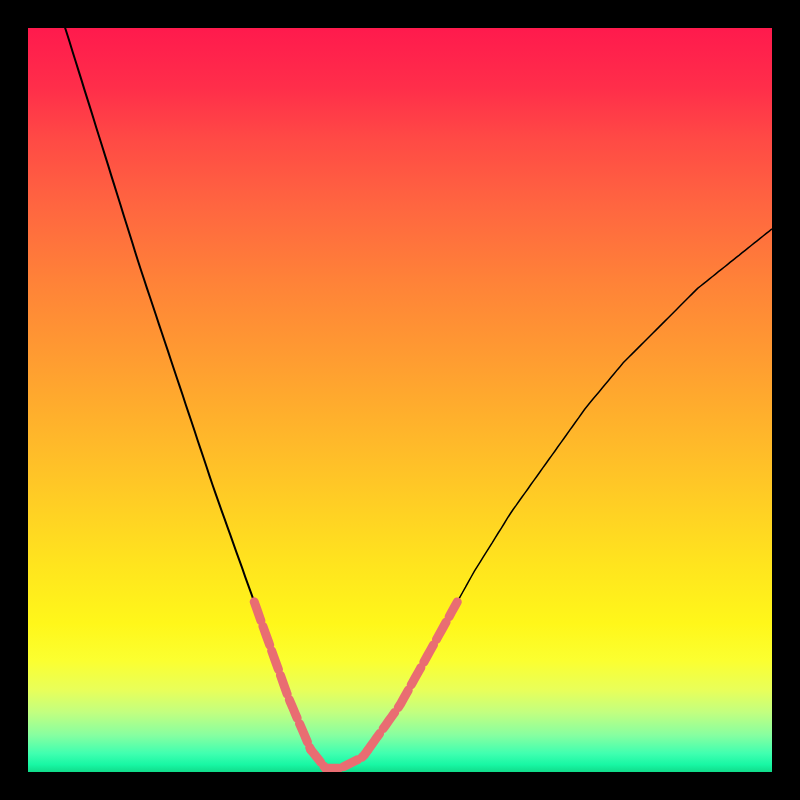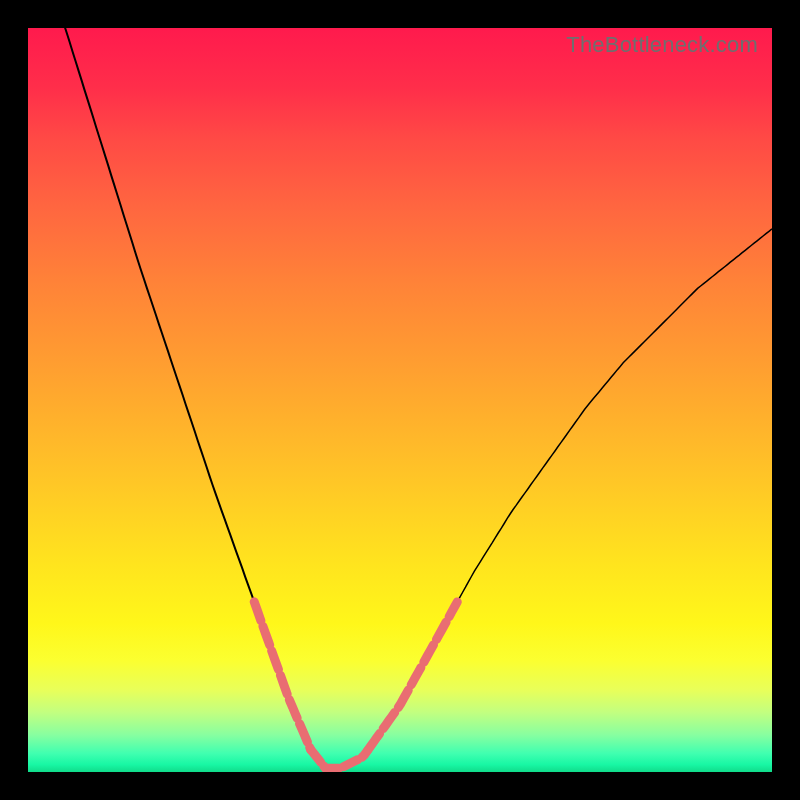--- a/index.html
+++ b/index.html
@@ -74,21 +74,20 @@
     stroke-linecap: round;
     stroke-linejoin: round;
     stroke-dasharray: 20 6;
   }
 </style>
 </head>
 <body>
 
 <div class="frame">
   <div class="plot-area">
-    <div class="watermark">TheBottleneck.com</div>
     <svg class="overlay" viewBox="0 0 744 744" preserveAspectRatio="none">
       <path id="curve-left" class="curve" d="M0.0 -111.6 L3.0 -102.7 L6.0 -93.7 L8.9 -84.8 L11.9 -75.9 L14.9 -67.0 L17.9 -58.0 L20.8 -49.1 L23.8 -40.2 L26.8 -31.2 L29.8 -22.3 L32.7 -13.4 L35.7 -4.5 L38.7 4.8 L41.7 14.3 L44.6 23.8 L47.6 33.3 L50.6 42.9 L53.6 52.4 L56.5 61.9 L59.5 71.4 L62.5 80.9 L65.5 90.5 L68.4 100.0 L71.4 109.5 L74.4 119.0 L77.4 128.6 L80.4 138.1 L83.3 147.6 L86.3 157.1 L89.3 166.7 L92.3 176.2 L95.2 185.7 L98.2 195.2 L101.2 204.7 L104.2 214.3 L107.1 223.8 L110.1 233.3 L113.1 242.5 L116.1 251.5 L119.0 260.4 L122.0 269.3 L125.0 278.3 L128.0 287.2 L130.9 296.1 L133.9 305.0 L136.9 314.0 L139.9 322.9 L142.8 331.8 L145.8 340.8 L148.8 349.7 L151.8 358.6 L154.8 367.5 L157.7 376.5 L160.7 385.4 L163.7 394.3 L166.7 403.2 L169.6 412.2 L172.6 421.1 L175.6 430.0 L178.6 439.0 L181.5 447.9 L184.5 456.8 L187.5 465.4 L190.5 473.8 L193.4 482.1 L196.4 490.4 L199.4 498.8 L202.4 507.1 L205.3 515.4 L208.3 523.8 L211.3 532.1 L214.3 540.4 L217.2 548.8 L220.2 557.1 L223.2 565.4 L226.2 573.8 L229.2 582.1 L232.1 590.4 L235.1 598.8 L238.1 607.1 L241.1 615.4 L244.0 623.8 L247.0 632.1 L250.0 640.4 L253.0 648.8 L255.9 657.1 L258.9 665.4 L261.9 673.1 L264.9 680.0 L267.8 687.0 L270.8 693.9 L273.8 700.8 L276.8 707.8 L279.7 714.7 L282.7 721.7 L285.7 725.4 L288.7 729.1 L291.6 732.8 L294.6 736.6 L297.6 740.3 "></path>
       <path id="curve-right" class="curve curve-right" d="M297.6 740.3 L300.6 740.3 L303.6 740.3 L306.5 740.3 L309.5 740.3 L312.5 740.3 L315.5 738.8 L318.4 737.3 L321.4 735.8 L324.4 734.3 L327.4 732.8 L330.3 731.4 L333.3 729.9 L336.3 727.0 L339.3 722.9 L342.2 718.7 L345.2 714.5 L348.2 710.4 L351.2 706.2 L354.1 702.0 L357.1 697.9 L360.1 693.7 L363.1 689.5 L366.0 685.4 L369.0 681.2 L372.0 677.0 L375.0 671.7 L378.0 666.3 L380.9 661.0 L383.9 655.6 L386.9 650.3 L389.9 644.9 L392.8 639.5 L395.8 634.2 L398.8 628.8 L401.8 623.5 L404.7 618.1 L407.7 612.8 L410.7 607.4 L413.7 602.0 L416.6 596.7 L419.6 591.3 L422.6 586.0 L425.6 580.6 L428.5 575.3 L431.5 569.9 L434.5 564.5 L437.5 559.2 L440.4 553.8 L443.4 548.5 L446.4 543.1 L449.4 538.4 L452.4 533.6 L455.3 528.8 L458.3 524.1 L461.3 519.3 L464.3 514.6 L467.2 509.8 L470.2 505.0 L473.2 500.3 L476.2 495.5 L479.1 490.7 L482.1 486.0 L485.1 481.5 L488.1 477.4 L491.0 473.2 L494.0 469.0 L497.0 464.9 L500.0 460.7 L502.9 456.5 L505.9 452.4 L508.9 448.2 L511.9 444.0 L514.8 439.9 L517.8 435.7 L520.8 431.5 L523.8 427.4 L526.8 423.2 L529.7 419.0 L532.7 414.9 L535.7 410.7 L538.7 406.5 L541.6 402.4 L544.6 398.2 L547.6 394.0 L550.6 389.9 L553.5 385.7 L556.5 381.5 L559.5 377.7 L562.5 374.1 L565.4 370.5 L568.4 366.9 L571.4 363.4 L574.4 359.8 L577.3 356.2 L580.3 352.7 L583.3 349.1 L586.3 345.5 L589.2 341.9 L592.2 338.4 L595.2 334.8 L598.2 331.8 L601.2 328.8 L604.1 325.9 L607.1 322.9 L610.1 319.9 L613.1 316.9 L616.0 314.0 L619.0 311.0 L622.0 308.0 L625.0 305.0 L627.9 302.1 L630.9 299.1 L633.9 296.1 L636.9 293.1 L639.8 290.2 L642.8 287.2 L645.8 284.2 L648.8 281.2 L651.7 278.3 L654.7 275.3 L657.7 272.3 L660.7 269.3 L663.6 266.4 L666.6 263.4 L669.6 260.4 L672.6 258.0 L675.6 255.6 L678.5 253.3 L681.5 250.9 L684.5 248.5 L687.5 246.1 L690.4 243.7 L693.4 241.4 L696.4 239.0 L699.4 236.6 L702.3 234.2 L705.3 231.8 L708.3 229.4 L711.3 227.1 L714.2 224.7 L717.2 222.3 L720.2 219.9 L723.2 217.5 L726.1 215.2 L729.1 212.8 L732.1 210.4 L735.1 208.0 L738.0 205.6 L741.0 203.3 L744.0 200.9 "></path>
       <path id="tol-left" class="tol-band" d="M226.2 573.8 L229.2 582.1 L232.1 590.4 L235.1 598.8 L238.1 607.1 L241.1 615.4 L244.0 623.8 L247.0 632.1 L250.0 640.4 L253.0 648.8 L255.9 657.1 L258.9 665.4 L261.9 673.1 L264.9 680.0 L267.8 687.0 L270.8 693.9 L273.8 700.8 L276.8 707.8 L279.7 714.7 L282.7 721.7 "></path>
       <path id="tol-mid" class="tol-band" style="stroke-dasharray:16 5" d="M282.7 721.7 L285.7 725.4 L288.7 729.1 L291.6 732.8 L294.6 736.6 L297.6 740.3 L300.6 740.3 L303.6 740.3 L306.5 740.3 L309.5 740.3 L312.5 740.3 L315.5 738.8 L318.4 737.3 L321.4 735.8 L324.4 734.3 L327.4 732.8 L330.3 731.4 L333.3 729.9 L336.3 727.0 L339.3 722.9 "></path>
       <path id="tol-right" class="tol-band" d="M340.0 721.8 L343.0 717.7 L346.0 713.5 L348.9 709.3 L351.9 705.2 L354.9 701.0 L357.9 696.8 L360.8 692.7 L363.8 688.5 L366.8 684.3 L369.8 680.2 L372.7 675.7 L375.7 670.3 L378.7 665.0 L381.7 659.6 L384.6 654.3 L387.6 648.9 L390.6 643.6 L393.6 638.2 L396.6 632.8 L399.5 627.5 L402.5 622.1 L405.5 616.8 L408.5 611.4 L411.4 606.1 L414.4 600.7 L417.4 595.3 L420.4 590.0 L423.3 584.6 L426.3 579.3 L429.3 573.9 "></path>
     </svg>
   </div>
 </div>
 

